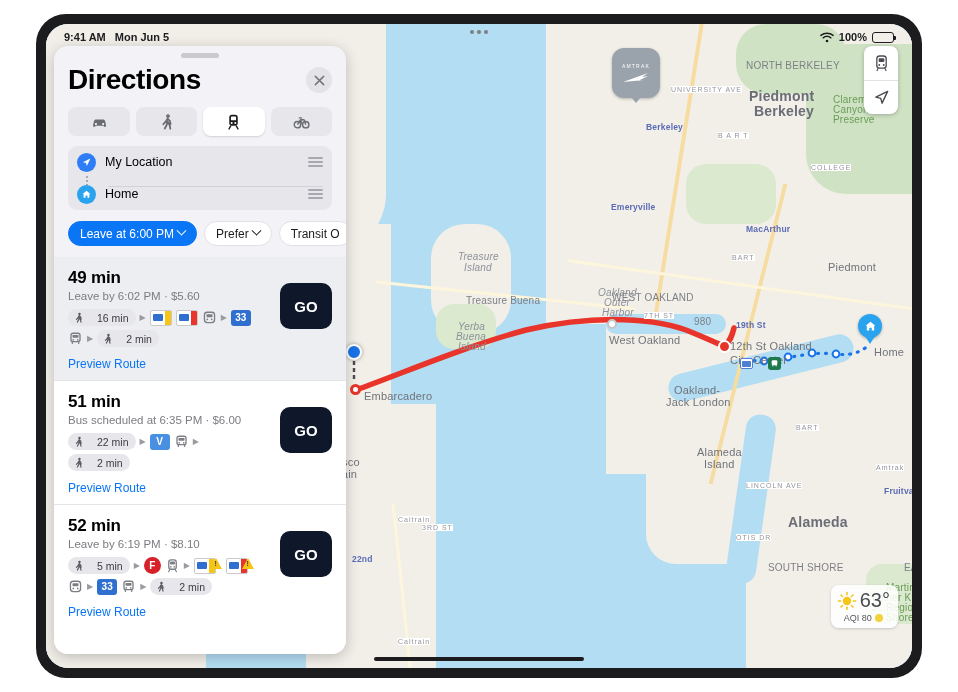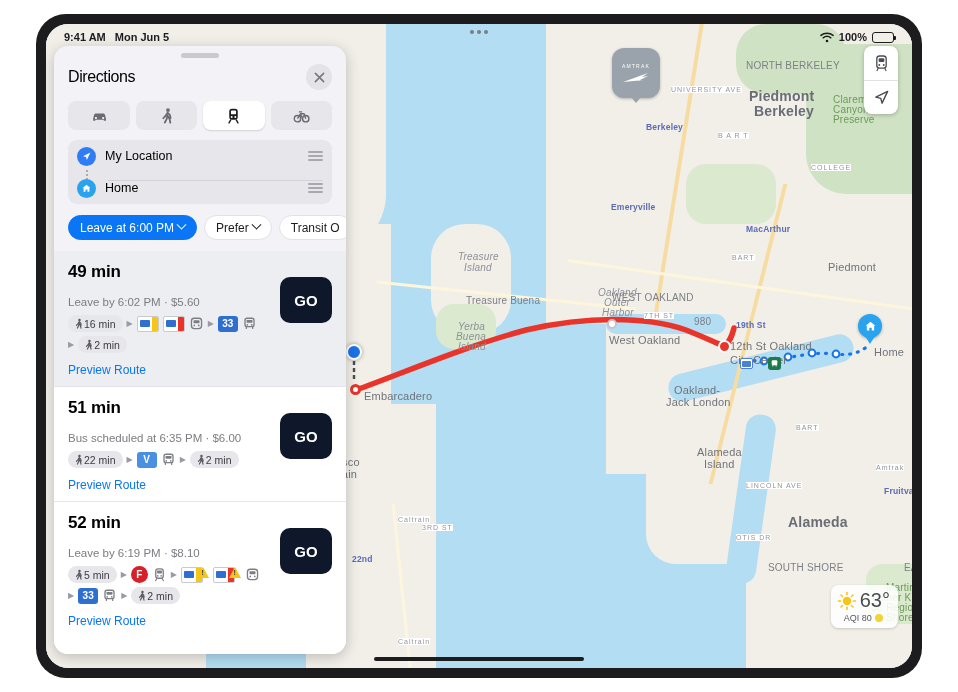--- a/index.html
+++ b/index.html
@@ -185,21 +185,21 @@
     display: flex; flex-direction: column;
   }
   .grabber {
     width: 38px; height: 5px; border-radius: 3px; background: #c9c9ce;
     margin: 7px auto 0;
   }
   #panel-head {
     padding: 2px 14px 0;
   }
   .title-row { display: flex; align-items: center; justify-content: space-between; margin-top: 4px;}
-  #page-title { font-size: 16px; font-weight: 400; color: #000; letter-spacing: -.4px; }
+  #page-title { font-size: 28px; font-weight: 700; color: #000; letter-spacing: -.4px; }
   .close-btn {
     width: 26px; height: 26px; border-radius: 50%;
     background: #e3e3e8; display: flex; align-items: center; justify-content: center;
     cursor: pointer;
   }
 
   
   #mode-tabs {
     display: flex; gap: 6px; margin: 11px 14px 0;
   }
@@ -252,25 +252,25 @@
 
   
   #routes {
     margin-top: 11px; flex: 1;
     background: #fff; overflow: hidden;
   }
   .route-card { padding: 11px 14px 9px; position: relative; }
   .route-card.selected { background: #edeef1; }
   .route-card + .route-card { border-top: 1px solid #e4e4e8; }
   .route-dur { font-size: 17px; font-weight: 700; color: #000; letter-spacing: -.2px;}
-  .route-sub { font-size: 11.5px; color: #7c7c82; margin-top: 14px; }
+  .route-sub { font-size: 11.5px; color: #7c7c82; margin-top: 2px; }
   .legs { margin-top: 7px; display: flex; flex-wrap: wrap; align-items: center; gap: 4px; max-width: 196px;}
   .leg-pill {
     height: 17px; border-radius: 9px; background: #e6e6eb;
-    display: inline-flex; align-items: center; gap: 0;
+    display: inline-flex; align-items: center; gap: 13px;
     padding: 0 7px 0 5px; font-size: 10.5px; color: #3c3c42;
   }
   .leg-arrow { color: #9a9aa0; font-size: 8px; }
   .line-badge {
     min-width: 20px; height: 16px; border-radius: 3px;
     display: inline-flex; align-items: center; justify-content: center;
     font-size: 10px; font-weight: 700; color: #fff; padding: 0 3px;
   }
   .circ-badge {
     width: 17px; height: 17px; border-radius: 50%;

